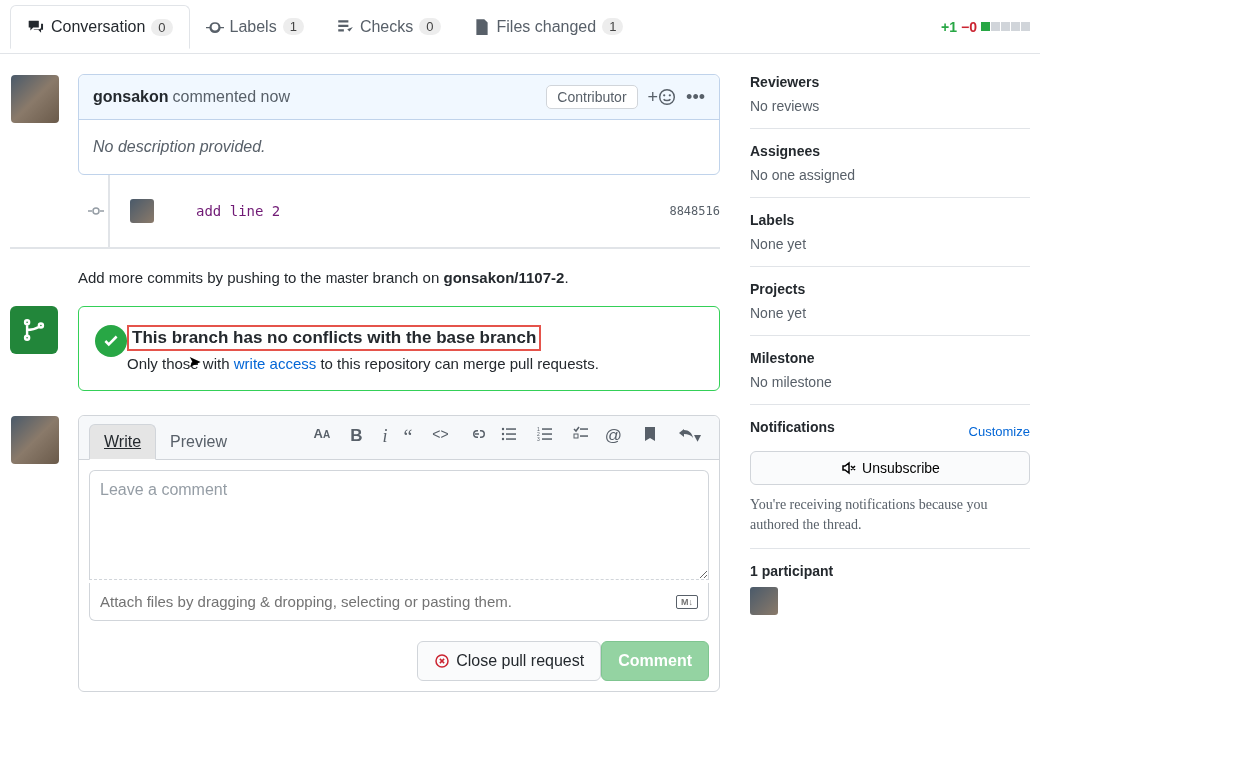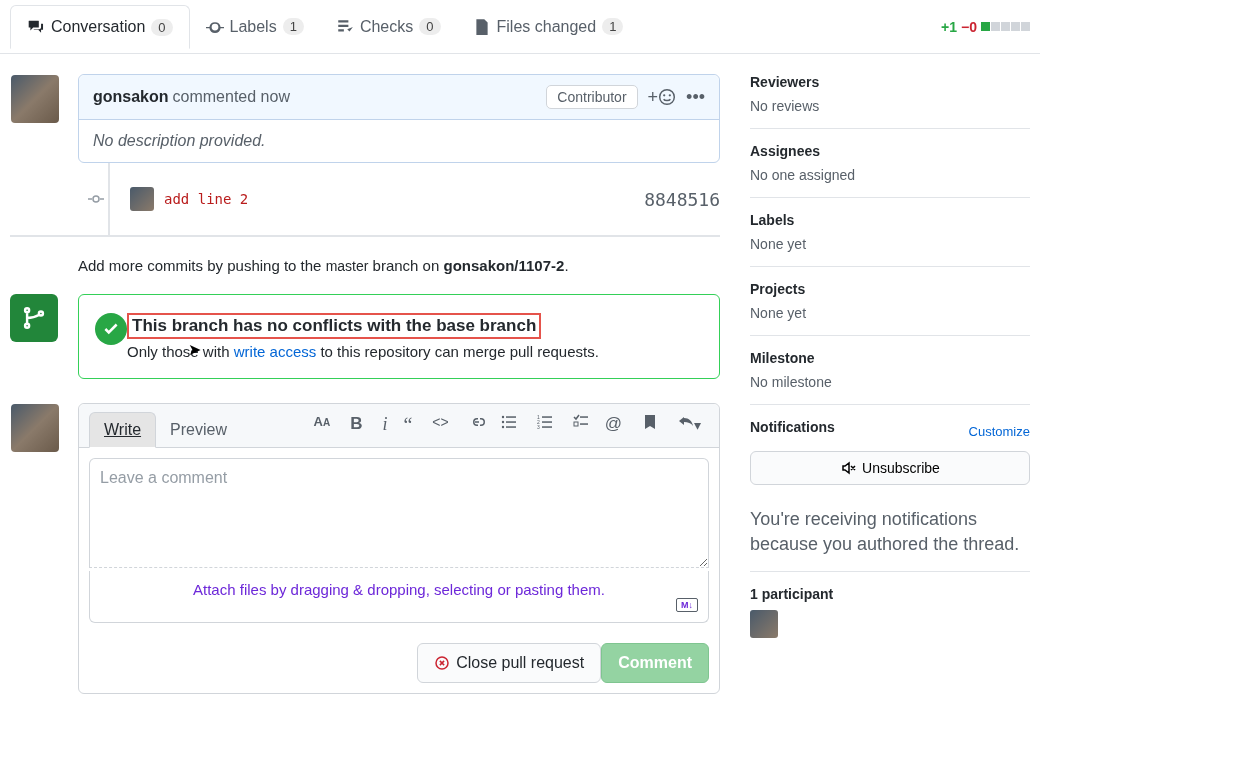--- a/index.html
+++ b/index.html
@@ -25,29 +25,29 @@
 
 
 .timeline-comment { margin-left: 68px; border: 1px solid #c0d3eb; border-radius: 6px; position: relative; }
 .avatar-lg { position: absolute; left: -68px; top: 0; width: 48px; height: 48px; border-radius: 4px; background: linear-gradient(135deg,#4a5a6a,#8a7a6a,#6a5a4a); }
 .comment-header { display: flex; align-items: center; background: #f1f8ff; border-bottom: 1px solid #c0d3eb; padding: 10px 14px; border-radius: 6px 6px 0 0; }
 .comment-header strong { font-size: 16px; color: #24292e; }
 .comment-header .when { color: #586069; font-size: 16px; margin-left: 4px; }
 .header-actions { margin-left: auto; display: flex; align-items: center; gap: 10px; }
 .badge-contrib { border: 1px solid #d1d5da; background: #fff; padding: 3px 10px; border-radius: 5px; font-size: 14px; color: #586069; }
 .react-btn, .kebab { color: #586069; cursor: pointer; font-size: 18px; display: flex; align-items: center; }
-.comment-body { padding: 12px 14px; color: #586069; font-style: italic; font-size: 16px; }
+.comment-body { padding: 18px 14px; color: #586069; font-style: italic; font-size: 16px; }
 
 
 .commit-row { display: flex; align-items: center; margin: 24px 0 24px 78px; gap: 10px; position: relative; }
 .commit-row::before { content:""; position: absolute; left: 20px; top: -24px; bottom: -24px; width: 2px; background: #e1e4e8; z-index: -1; }
 .commit-dot { width: 16px; height: 16px; color: #959da5; }
 .commit-avatar { width: 24px; height: 24px; border-radius: 3px; background: linear-gradient(135deg,#4a5a6a,#8a7a6a); margin-left: 16px; }
-.commit-msg { font-family: SFMono-Regular, Consolas, monospace; font-size: 14px; color: #b91c1c; }
-.commit-sha { margin-left: auto; font-family: SFMono-Regular, Consolas, monospace; font-size: 18px; color: #586069; }
+.commit-msg { font-family: SFMono-Regular, Consolas, monospace; font-size: 14px; color: #701a75; margin-left: 32px; }
+.commit-sha { margin-left: auto; font-family: SFMono-Regular, Consolas, monospace; font-size: 12px; color: #586069; }
 
 .hr { height: 2px; background: #e1e4e8; border: none; margin: 10px 0 20px 0; }
 
 .push-hint { margin-left: 68px; font-size: 15px; color: #24292e; margin-bottom: 20px; }
 .push-hint code { font-family: Liberation Sans, sans-serif; font-size: 14px; }
 
 
 .merge-wrap { margin-left: 68px; display: flex; align-items: flex-start; position: relative; }
 .merge-badge { position: absolute; left: -68px; top: 0; width: 48px; height: 48px; background: #22863a; border-radius: 6px; display: flex; align-items: center; justify-content: center; color: #fff; }
 .merge-box { flex: 1; border: 1.5px solid #34d058; border-radius: 6px; padding: 18px 16px; display: flex; align-items: flex-start; }
@@ -62,35 +62,35 @@
 .nc-avatar { position: absolute; left: -68px; top: 0; width: 48px; height: 48px; border-radius: 4px; background: linear-gradient(135deg,#4a5a6a,#8a7a6a,#6a5a4a); }
 .nc-tabs-row { display: flex; align-items: center; background: #f6f8fa; border-bottom: 1px solid #d1d5da; padding: 8px 10px 0 10px; border-radius: 6px 6px 0 0; }
 .nc-tab { padding: 8px 14px; font-size: 16px; color: #586069; cursor: pointer; }
 .nc-tab.active { background: #e5e5e5; border: 1px solid #d1d5da; border-bottom: 1px solid #fff; border-radius: 6px 6px 0 0; margin-bottom: -1px; color: #24292e; text-decoration: underline; }
 .toolbar { margin-left: auto; display: flex; gap: 16px; color: #586069; padding-right: 8px; padding-bottom: 8px; }
 .toolbar .grp { display: flex; gap: 20px; }
 .toolbar svg, .toolbar span { cursor: pointer; }
 .nc-body { padding: 10px; }
 .nc-textarea { width: 100%; border: 1px solid #d1d5da; border-bottom: 1px dashed #d1d5da; border-radius: 6px 6px 0 0; min-height: 110px; padding: 10px; font-size: 16px; color: #586069; resize: vertical; font-family: inherit; }
 .nc-textarea::placeholder { color: #959da5; }
-.attach-row { border: 1px solid #d1d5da; border-top: none; border-radius: 0 0 6px 6px; padding: 10px; color: #6d28d9; font-size: 15px; display: flex; align-items: center; flex-direction: column; }
+.attach-row { border: 1px solid #d1d5da; border-top: none; border-radius: 0 0 6px 6px; padding: 10px; color: #737373; font-size: 15px; display: flex; align-items: center; }
 .md-icon { margin-left: auto; width: 22px; height: 14px; border: 1px solid #586069; border-radius: 2px; display: flex; align-items: center; justify-content: center; font-size: 9px; font-weight: bold; }
 .btn-row { display: flex; justify-content: flex-end; padding: 10px; }
 .btn { padding: 10px 16px; border-radius: 6px; font-size: 16px; font-weight: 500; cursor: pointer; display: flex; align-items: center; gap: 6px; }
 .btn-close { background: #fafbfc; border: 1px solid #d1d5da; color: #24292e; }
 .btn-comment { background: #94d3a2; border: 1px solid #7fc590; color: #fff; font-weight: 600; }
 
 
 .side-section { border-bottom: 1px solid #e1e4e8; padding: 14px 0; }
 .side-section:first-child { padding-top: 0; }
 .side-title { font-weight: 600; font-size: 14px; color: #24292e; margin-bottom: 8px; }
 .side-val { color: #586069; font-size: 14px; }
 .side-row { display: flex; align-items: center; justify-content: space-between; }
 .unsub-btn { width: 100%; padding: 8px; border: 1px solid #d1d5da; background: #fafbfc; border-radius: 6px; font-size: 14px; font-weight: 500; cursor: pointer; display: flex; align-items: center; justify-content: center; gap: 6px; margin-top: 8px; }
-.notif-text { color: #586069; font-size: 18px; margin-top: 22px; line-height: 1.4; }
+.notif-text { color: #586069; font-size: 14px; margin-top: 10px; line-height: 1.4; font-family: Liberation Serif, serif; }
 .participant-av { width: 28px; height: 28px; border-radius: 3px; background: linear-gradient(135deg,#4a5a6a,#8a7a6a); margin-top: 8px; }
 .link-blue { color: #0366d6; cursor: pointer; }
 
 svg.icon { width: 18px; height: 18px; fill: currentColor; }
 svg.icon-sm { width: 16px; height: 16px; fill: currentColor; }
 </style>
 </head>
 <body>
 
 <div class="container">

